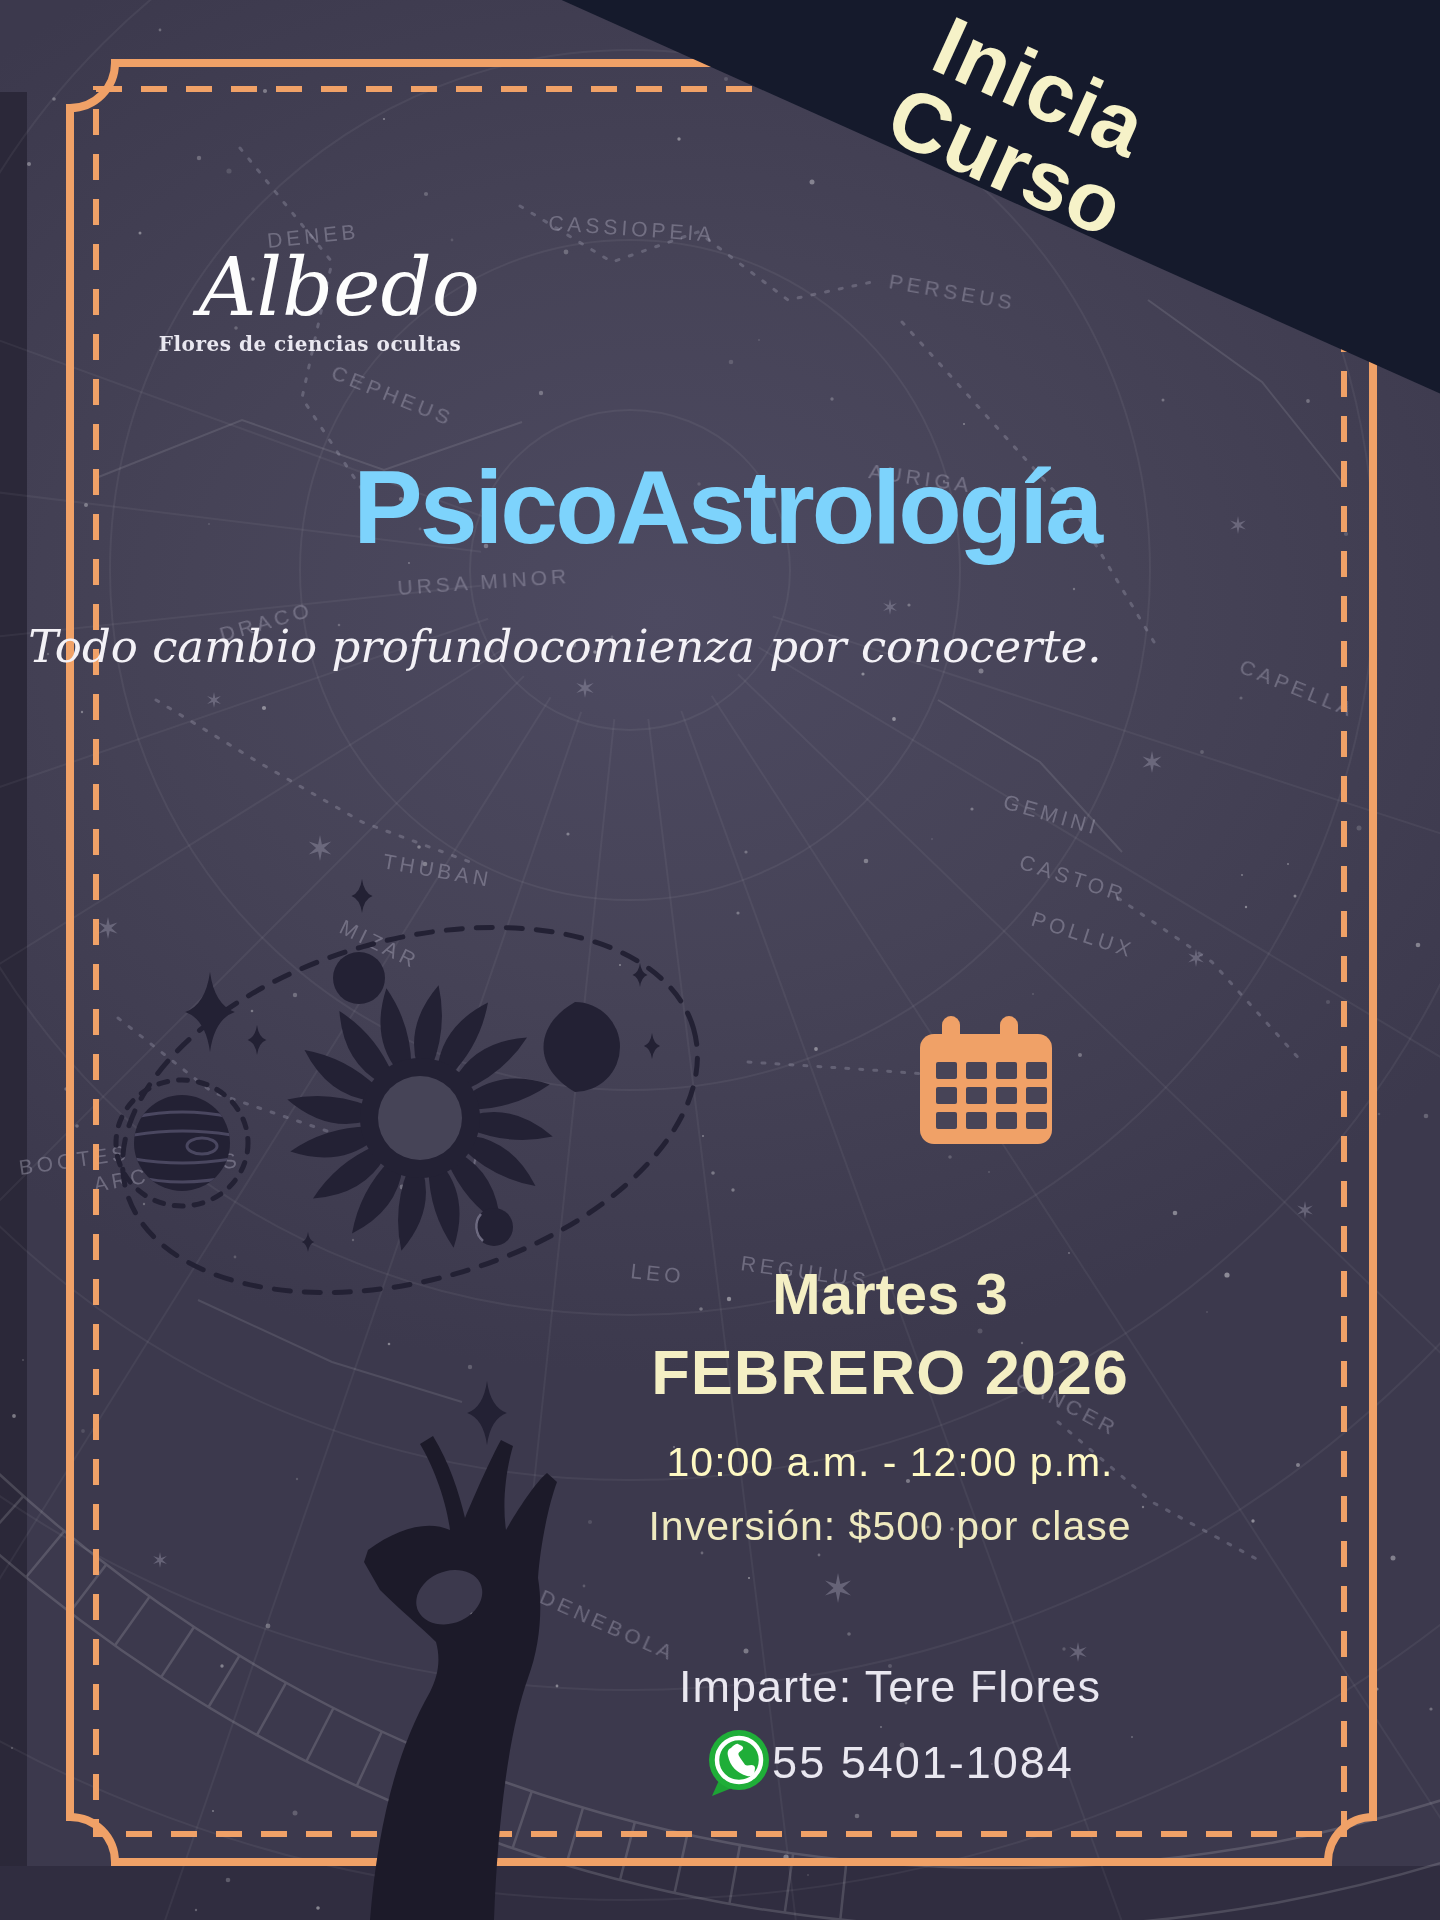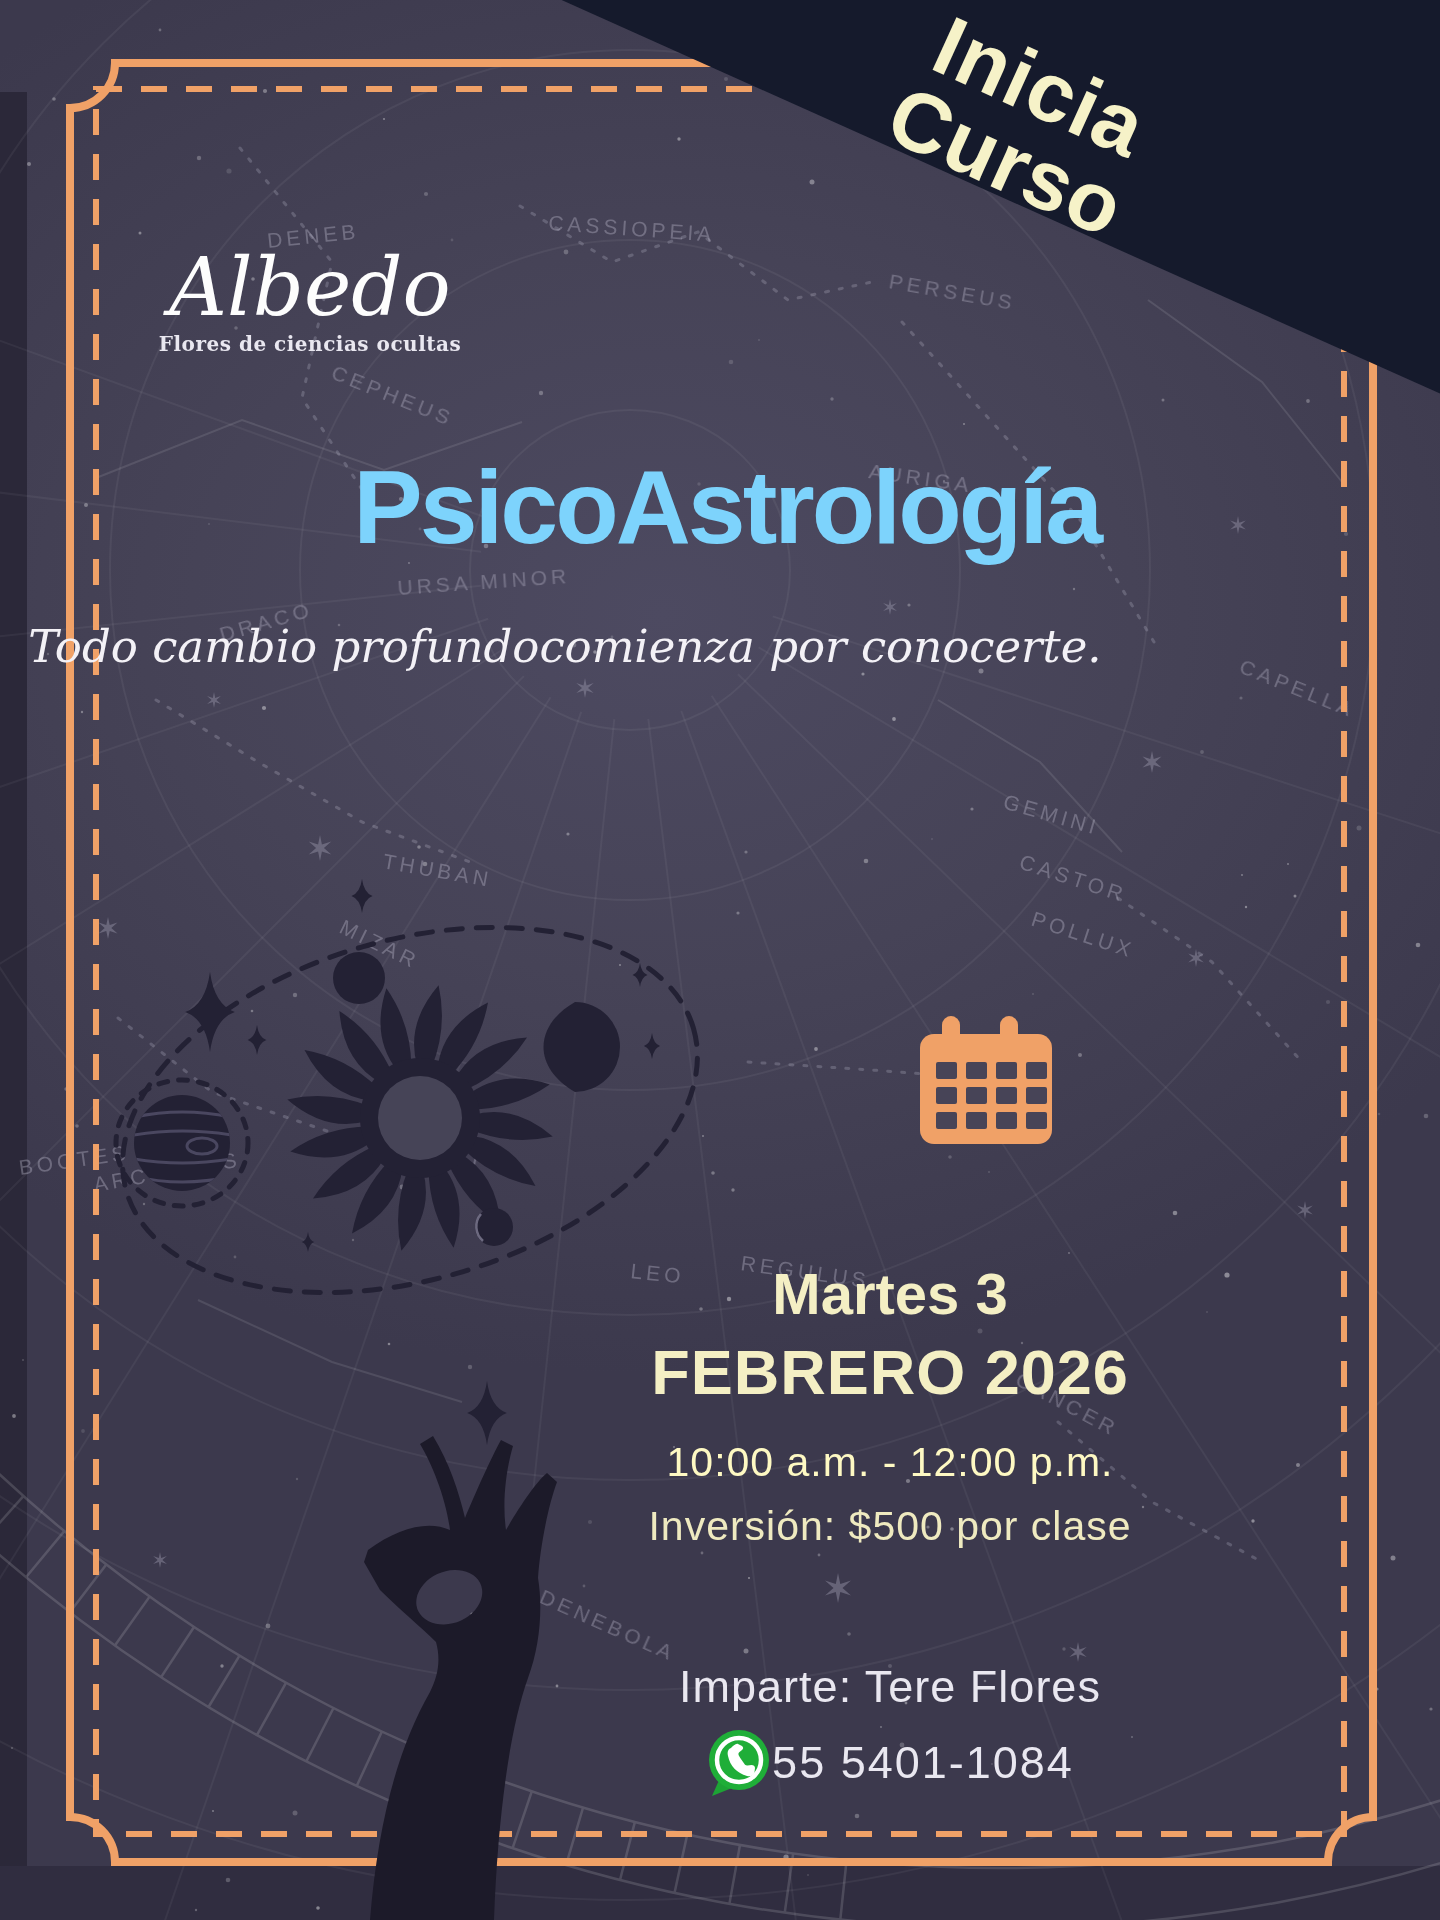--- a/index.html
+++ b/index.html
@@ -14,21 +14,21 @@
   .banner{position:absolute;inset:0;background:#151a2c;
     clip-path:polygon(39% 0, 100% 0, 100% 20.5%);}
   .banner-text{position:absolute;left:788px;top:42px;width:470px;
     transform:rotate(24.4deg);transform-origin:50% 50%;
     text-align:center;font-weight:700;font-size:84px;line-height:.98;
     color:#F6F2C8;letter-spacing:1px;}
   .banner-text span{display:block;}
   
   .logo{position:absolute;left:140px;top:246px;width:340px;text-align:center;}
   .logo-name{font-family:"DejaVu Serif",serif;font-style:italic;font-size:80px;
-    line-height:1.05;color:#fdfdfd;}
+    line-height:1.05;color:#fdfdfd;text-align:right;}
   .logo-tagline{font-family:"DejaVu Serif",serif;font-weight:700;font-size:20px;
     color:#e9e7f0;margin-top:2px;letter-spacing:.5px;}
   
   .title{position:absolute;left:0;top:448px;width:1100px;text-align:right;
     font-size:104px;font-weight:700;letter-spacing:-3px;color:#7dd3fc;}
   .subtitle{position:absolute;left:0;top:620px;width:1130px;text-align:center;
     font-family:"DejaVu Serif",serif;font-style:italic;font-size:45px;color:#f3f1f6;}
   
   .details{position:absolute;left:565px;top:1262px;width:650px;text-align:center;}
   .day{font-size:58px;line-height:64px;font-weight:700;color:#F4EFC4;}

